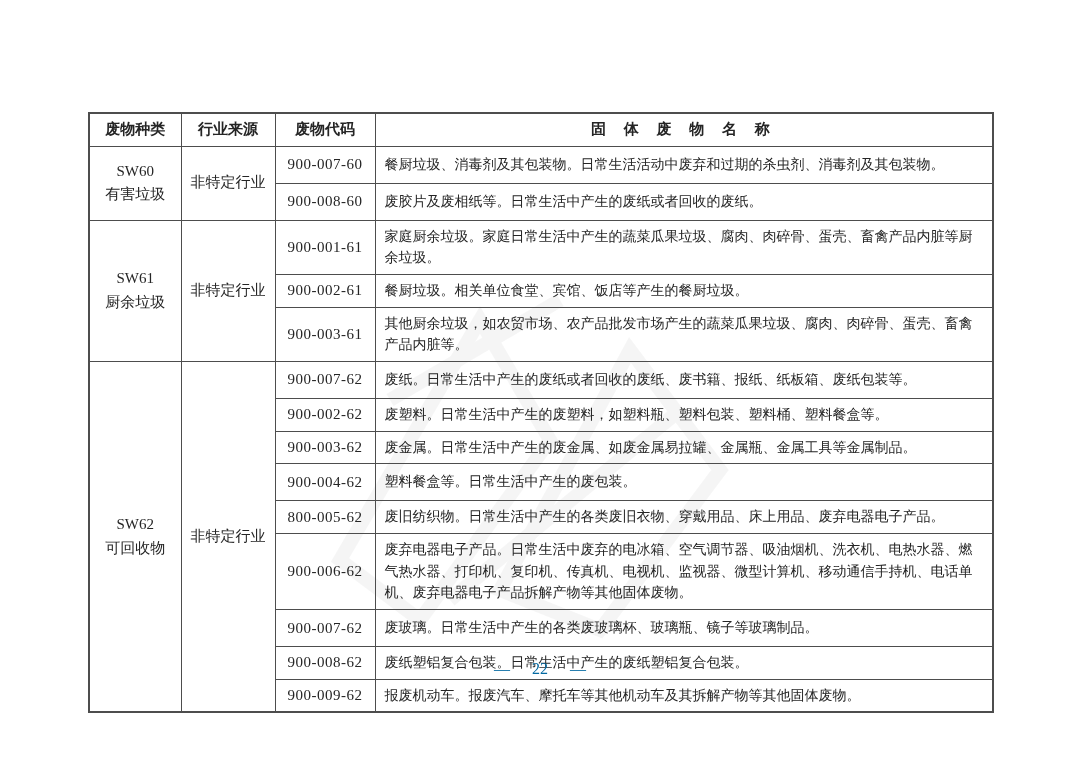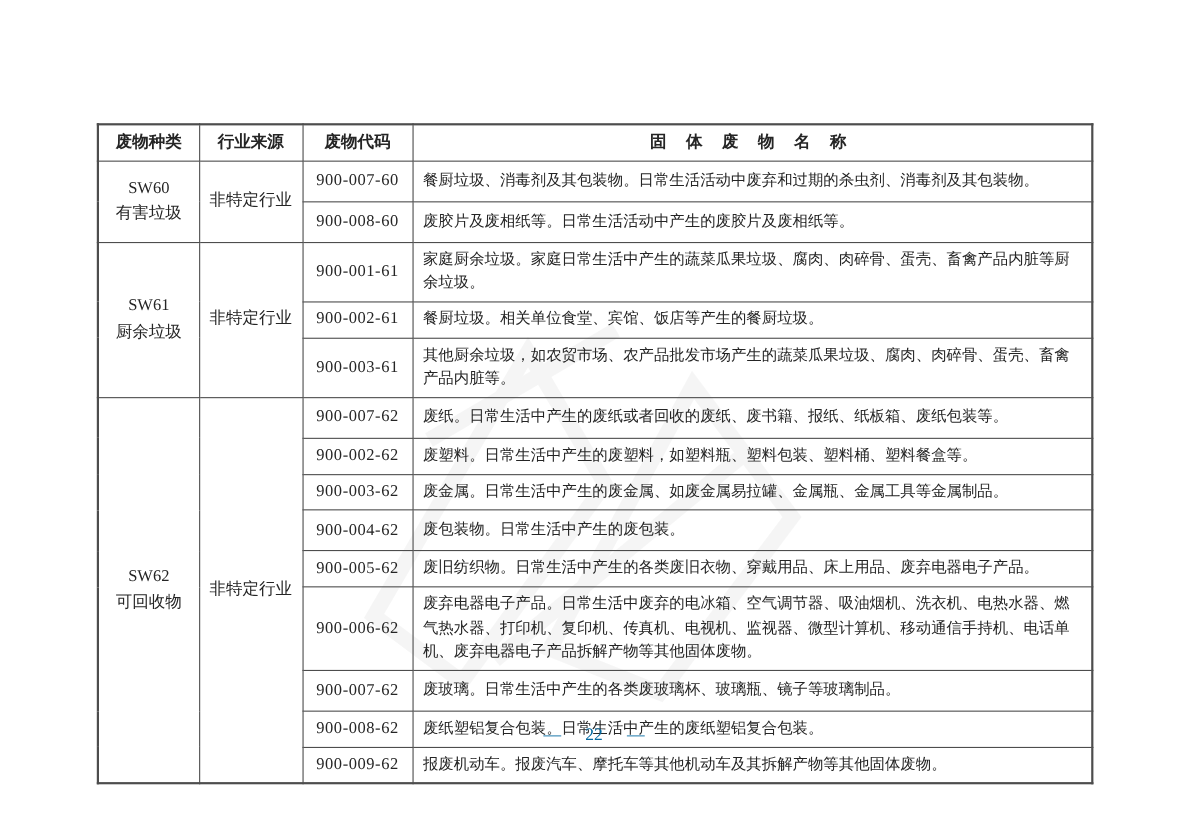--- a/index.html
+++ b/index.html
@@ -126,21 +126,21 @@
         <td class="cat" rowspan="2">
           <div>SW60</div>
           <div>有害垃圾</div>
         </td>
         <td class="ind" rowspan="2">非特定行业</td>
         <td class="code">900-007-60</td>
         <td class="name">餐厨垃圾、消毒剂及其包装物。日常生活活动中废弃和过期的杀虫剂、消毒剂及其包装物。</td>
       </tr>
       <tr class="r37">
         <td class="code">900-008-60</td>
-        <td class="name">废胶片及废相纸等。日常生活活动中产生的废胶片及废相纸等。</td>
+        <td class="name">废胶片及废相纸等。日常生活中产生的废纸或者回收的废纸。</td>
       </tr>
 
       <tr class="r31">
         <td class="cat" rowspan="3">
           <div>SW61</div>
           <div>厨余垃圾</div>
         </td>
         <td class="ind" rowspan="3">非特定行业</td>
         <td class="code">900-001-61</td>
         <td class="name">家庭厨余垃圾。家庭日常生活中产生的蔬菜瓜果垃圾、腐肉、肉碎骨、蛋壳、畜禽产品内脏等厨余垃圾。</td>
@@ -166,24 +166,24 @@
       <tr class="r31">
         <td class="code">900-002-62</td>
         <td class="name">废塑料。日常生活中产生的废塑料，如塑料瓶、塑料包装、塑料桶、塑料餐盒等。</td>
       </tr>
       <tr class="r31">
         <td class="code">900-003-62</td>
         <td class="name">废金属。日常生活中产生的废金属、如废金属易拉罐、金属瓶、金属工具等金属制品。</td>
       </tr>
       <tr class="r37">
         <td class="code">900-004-62</td>
-        <td class="name">废包装物。日常生活中产生的废包装。</td>
-      </tr>
-      <tr class="r31">
-        <td class="code">900-005-62</td>
+        <td class="name">塑料餐盒等。日常生活中产生的废包装。</td>
+      </tr>
+      <tr class="r31">
+        <td class="code">800-005-62</td>
         <td class="name">废旧纺织物。日常生活中产生的各类废旧衣物、穿戴用品、床上用品、废弃电器电子产品。</td>
       </tr>
       <tr class="r74">
         <td class="code">900-006-62</td>
         <td class="name">废弃电器电子产品。日常生活中废弃的电冰箱、空气调节器、吸油烟机、洗衣机、电热水器、燃气热水器、打印机、复印机、传真机、电视机、监视器、微型计算机、移动通信手持机、电话单机、废弃电器电子产品拆解产物等其他固体废物。</td>
       </tr>
       <tr class="r37">
         <td class="code">900-007-62</td>
         <td class="name">废玻璃。日常生活中产生的各类废玻璃杯、玻璃瓶、镜子等玻璃制品。</td>
       </tr>

